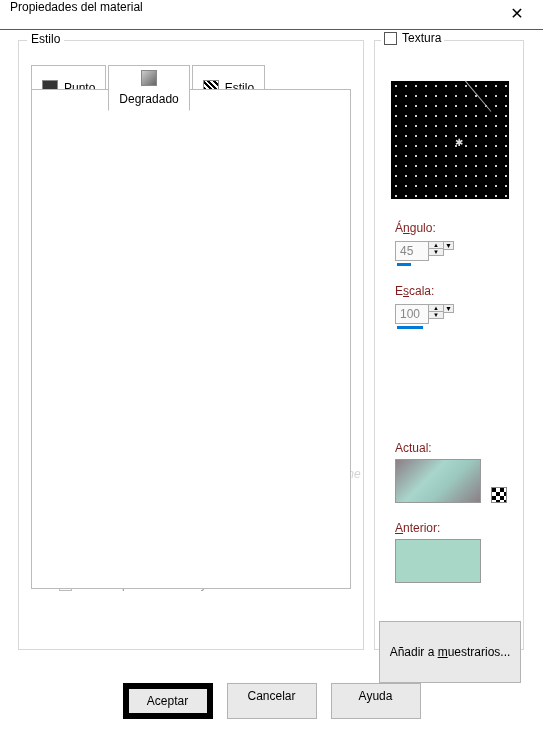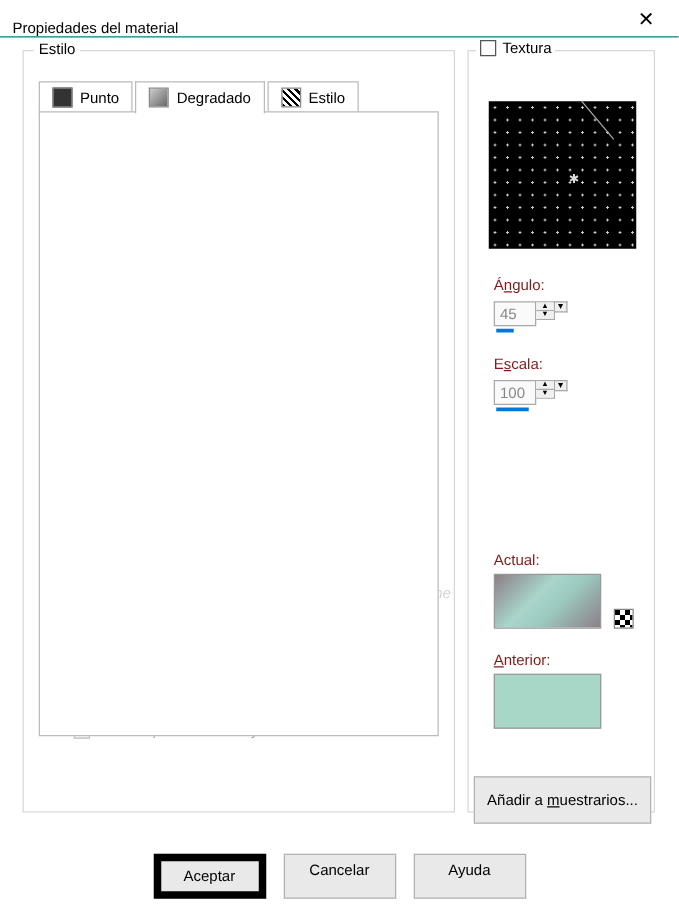--- a/index.html
+++ b/index.html
@@ -1,33 +1,33 @@
 <!DOCTYPE html>
 <html><head>
 <meta charset="utf-8">
 <style>
 * { box-sizing: border-box; font-family: "Segoe UI", Tahoma, sans-serif; font-size: 12px; }
 html, body { margin: 0; padding: 0; }
 body { width: 543px; height: 729px; background: #fff; }
 
-.titlebar { height: 30px; background: #fff; border-bottom: 1px solid #008080; display: flex; align-items: flex-end; justify-content: space-between; padding: 0 6px 0 10px; }
+.titlebar { height: 30px; background: #fff; border-bottom: 1px solid #008080; display: flex; align-items: flex-start; justify-content: space-between; padding: 0 6px 0 10px; }
 .titlebar .title { font-size: 12px; color: #000; }
 .titlebar .close { width: 40px; height: 26px; display: flex; align-items: center; justify-content: center; font-size: 16px; }
 
 .content { position: relative; padding: 10px 12px; height: 660px; }
 
 .fieldset { position: absolute; border: 1px solid #ccc; }
 .fieldset > .legend { position: absolute; top: -9px; left: 8px; background: #fff; padding: 0 4px; color: #000; }
 
 .estilo-fs { left: 18px; top: 10px; width: 346px; height: 610px; border-color: #d8d8d8; }
 .textura-fs { left: 374px; top: 10px; width: 150px; height: 610px; border-color: #d8d8d8; }
 
 .tabs { position: absolute; left: 12px; top: 24px; display: flex; gap: 2px; }
 .tab { display: flex; align-items: center; gap: 6px; padding: 4px 10px; border: 1px solid #bbb; background: #fff; }
-.tab.active { border-bottom: 1px solid #fff; background: #fff; position: relative; z-index: 2; }
+.tab.active { border-bottom: 1px solid #fff; background: #fff; position: relative; z-index: 2; flex-direction: column; }
 .tab-panel-border { position: absolute; left: 12px; top: 48px; right: 12px; bottom: 60px; border: 1px solid #bbb; background: #fff; z-index: 1; }
 .tab .sw { width: 16px; height: 16px; border: 1px solid #888; background: #333; }
 .tab .sw.grad { background: linear-gradient(135deg,#ccc,#666); }
 .tab .sw.tram { background: repeating-linear-gradient(45deg,#000 0 2px,#fff 2px 4px); }
 
 .grad-preview { position: absolute; left: 48px; top: 100px; width: 130px; height: 100px; background: linear-gradient(135deg, #8c7f86 0%, #a9d6cc 30%, #9cc9bf 60%, #8c7f86 100%); border: 1px solid #999; }
 .grad-preview::after { content:""; position:absolute; left:52px; top:56px; width:8px; height:8px; border:1px solid #2b593f; border-radius:50%; }
 .grad-preview::before { content:""; position:absolute; left:56px; top:30px; width:30px; height:1px; background:#2b593f; transform-origin:left center; transform:rotate(60deg); }
 .dd-arrow { position: absolute; left: 188px; top: 150px; width: 0; height: 0; border-left: 4px solid transparent; border-right: 4px solid transparent; border-top: 5px solid #000; cursor: pointer; }
 
@@ -88,21 +88,21 @@
 .tex-lbl-esc { position:absolute; left:20px; top:243px; }
 .tex-spin-esc { position:absolute; left:20px; top:263px; }
 .tex-disabled input { color:#888; }
 
 .actual-lbl { position:absolute; left:20px; top:400px; }
 .actual-sw { position:absolute; left:20px; top:418px; width:86px; height:44px; border:1px solid #999; background: linear-gradient(135deg,#8c7f86 0%, #a9d6cc 40%, #9cc9bf 60%, #8c7f86 100%); }
 .trans-icon { position:absolute; left:116px; top:446px; width:16px; height:16px; border:1px solid #888; background: conic-gradient(#fff 0 25%, #000 25% 50%, #fff 50% 75%, #000 75% 100%); background-size: 8px 8px; }
 .anterior-lbl { position:absolute; left:20px; top:480px; }
 .anterior-sw { position:absolute; left:20px; top:498px; width:86px; height:44px; border:1px solid #999; background:#a8d7c8; }
 
-.add-btn { position:absolute; left:4px; top:580px; width:142px; padding:11px 0; }
+.add-btn { position:absolute; left:4px; top:580px; width:142px; padding:23px 0; }
 
 .bottom-btns { position:absolute; left:0; bottom:10px; width:543px; display:flex; gap:14px; justify-content:center; }
 .bottom-btns .btn { width:90px; padding:5px 0; }
 .bottom-btns .btn.primary { border:6px solid #000000; }
 
 .checkbox { width:13px; height:13px; border:1px solid #555; display:inline-flex; align-items:center; justify-content:center; font-size:10px; line-height:1; }
 .checkbox.checked::after { content:"✓"; }
 
 .watermark { position:absolute; left:244px; top:240px; width:150px; height:200px; opacity:.25; pointer-events:none; font-style:italic; font-family: cursive; font-size:22px; color:#555; display:flex; align-items:flex-end; justify-content:center; }
 .watermark::before { content:""; position:absolute; inset:0; background: radial-gradient(circle at 50% 40%, rgba(0,0,0,0) 30%, rgba(0,0,0,0)); }

